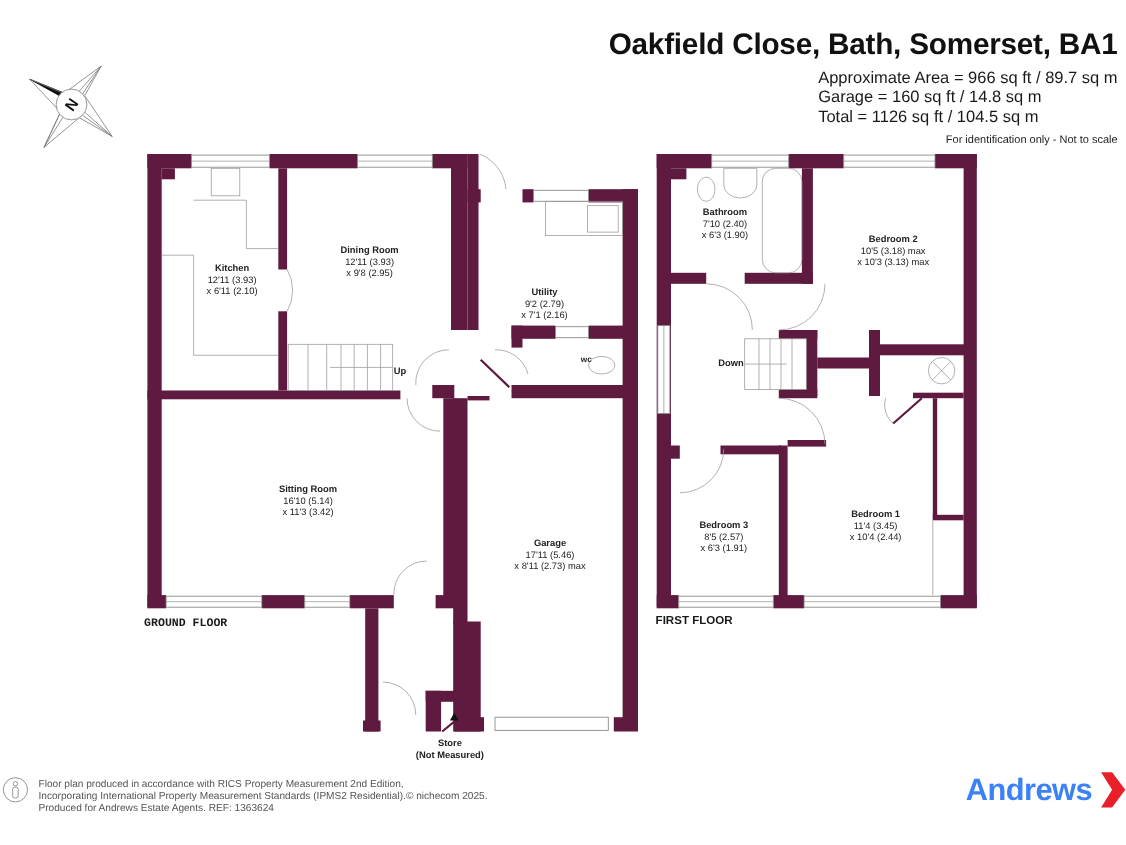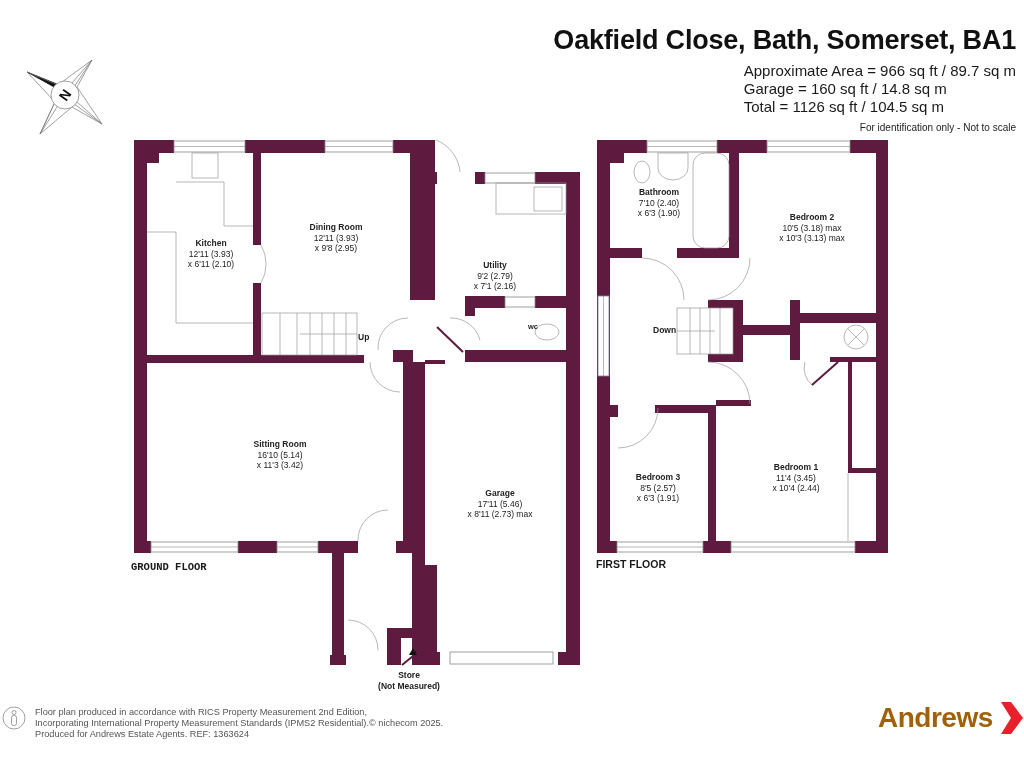--- a/index.html
+++ b/index.html
@@ -8,21 +8,21 @@
   .areas { position:absolute; right:8px; top:62px; text-align:left; font-size:15px; line-height:18px; color:#1a1a1a; }
   .disclaimer { position:absolute; right:8px; top:122px; font-size:10px; color:#222; }
   .floor-label { position:absolute; font-size:10.5px; font-weight:bold; color:#1a1a1a; }
   .room { position:absolute; text-align:center; font-size:8.5px; line-height:10.5px; color:#222; transform:translateX(-50%); white-space:nowrap; }
   .room .rn { font-weight:bold; }
   .small-lbl { position:absolute; font-size:8.5px; font-weight:bold; color:#222; }
   .footer { position:absolute; left:35px; top:707px; font-size:9.2px; line-height:11.2px; color:#555; }
   .footer .copy { }
   .person-icon { position:absolute; left:2px; top:706px; width:24px; height:24px; }
   .brand { position:absolute; left:878px; top:700px; display:flex; align-items:center; }
-  .brand-text { font-size:28px; font-weight:bold; color:#a16207; letter-spacing:-0.5px; }
+  .brand-text { font-size:28px; font-weight:bold; color:#3b82f6; letter-spacing:-0.5px; }
   .compass { position:absolute; left:22px; top:52px; width:86px; height:86px; }
   svg.plan { position:absolute; left:0; top:0; }
 </style>
 </head>
 <body>
 
 <div class="title">Oakfield Close, Bath, Somerset, BA1</div>
 <div class="areas">
   <div>Approximate Area = 966 sq ft / 89.7 sq m</div>
   <div>Garage = 160 sq ft / 14.8 sq m</div>

